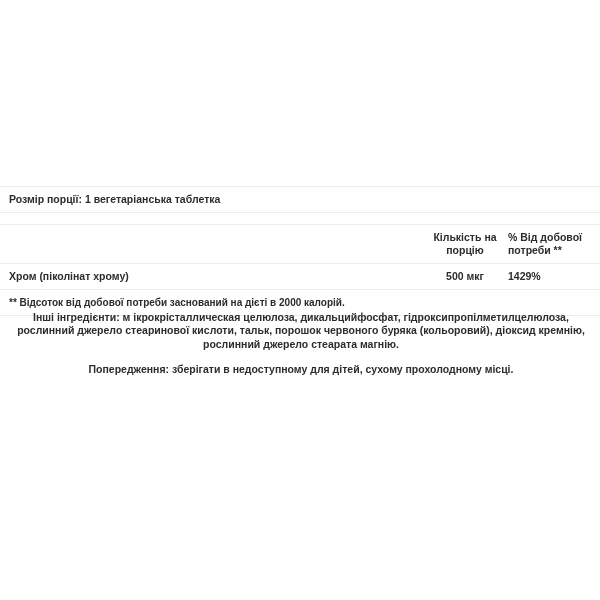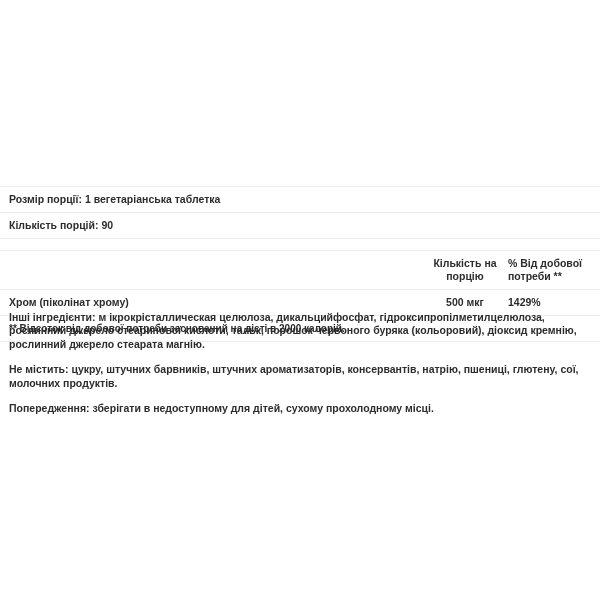--- a/index.html
+++ b/index.html
@@ -68,42 +68,37 @@
     left: 9px;
     top: 311px;
     width: 584px;
   }
   .prose p {
     margin: 0 0 12px 0;
     font-size: 10.5px;
     line-height: 13.4px;
     font-weight: bold;
     color: #2c2c2c;
-    text-align: left;
+    text-align: center;
   }
   .prose p:last-child { margin-bottom: 8px; }
 </style>
 </head>
 <body>
 
 <div class="page">
 
   <table class="facts-table">
     <tbody>
       <tr class="row-serving-size">
         <td class="col-name">Розмір порції: 1 вегетаріанська таблетка</td>
         <td class="col-amount"></td>
         <td class="col-dv"></td>
       </tr>
 
-      <tr class="row-servings-count">
-        <td class="col-name">Кількість порцій: 90</td>
-        <td class="col-amount"></td>
-        <td class="col-dv"></td>
-      </tr>
 
       <tr class="spacer-row">
         <td class="col-name"></td>
         <td class="col-amount"></td>
         <td class="col-dv"></td>
       </tr>
 
       <tr class="row-header">
         <td class="col-name"></td>
         <td class="col-amount">Кількість на порцію</td>
@@ -117,17 +112,16 @@
       </tr>
 
       <tr class="row-footnote">
         <td colspan="3">** Відсоток від добової потреби заснований на дієті в 2000 калорій.</td>
       </tr>
     </tbody>
   </table>
 
   <div class="prose">
     <p>Інші інгредієнти: м ікрокрісталлическая целюлоза, дикальцийфосфат, гідроксипропілметилцелюлоза, рослинний джерело стеаринової кислоти, тальк, порошок червоного буряка (кольоровий), діоксид кремнію, рослинний джерело стеарата магнію.</p>
-    <p>Не містить: цукру, штучних барвників, штучних ароматизаторів, консервантів, натрію, пшениці, глютену, сої, молочних продуктів.</p>
     <p>Попередження: зберігати в недоступному для дітей, сухому прохолодному місці.</p>
   </div>
 
 </div>
 
 </body></html>

